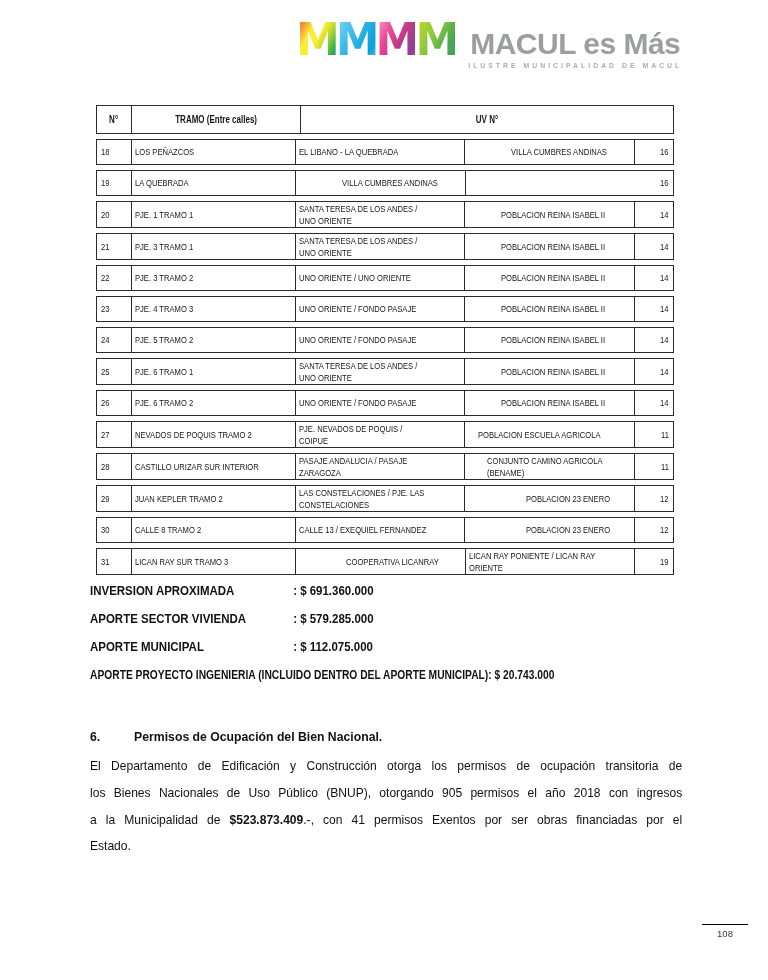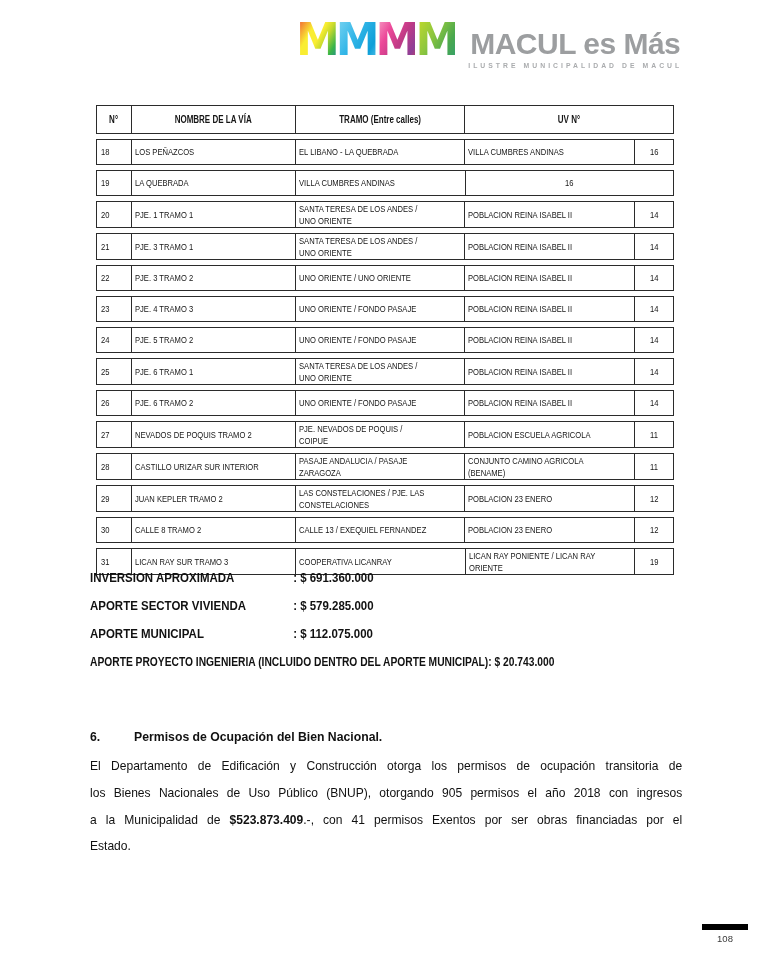--- a/index.html
+++ b/index.html
@@ -26,51 +26,51 @@
   .table{position:absolute;left:96px;top:105px;width:578px;font-size:9.5px;color:#151515;}
   .trow{display:flex;border:1px solid #2b2b2b;margin-bottom:5px;min-height:26px;
     box-sizing:border-box;align-items:stretch;background:#fff;}
   .thead{min-height:29px;font-weight:bold;}
   .tcell{box-sizing:border-box;display:flex;align-items:center;padding:1px 3px;
     border-left:1px solid #2b2b2b;overflow:visible;}
   .tcell:first-child{border-left:none;}
   .c0{flex:0 0 34px;justify-content:flex-start;}
   .c1{flex:0 0 164px;}
   .c2{flex:0 0 169px;}
-  .c3{flex:0 0 170px;}
-  .c4{flex:1 1 auto;justify-content:center;}
+  .c3{flex:0 0 170px;justify-content:flex-end;}
+  .c4{flex:1 1 auto;justify-content:flex-end;}
   .thead .tcell{justify-content:center;}
   .ct{display:inline-block;white-space:pre-line;line-height:11.5px;
     transform:scaleX(0.8);transform-origin:0 50%;}
   .ct-center{transform-origin:50% 50%;}
   .thead .ct{font-size:10px;}
 
   
-  .financials{position:absolute;left:90px;top:570px;width:660px;font-weight:bold;
+  .financials{position:absolute;left:90px;top:583px;width:660px;font-weight:bold;
     font-size:13.5px;color:#111;}
   .fin-row{display:flex;height:28px;align-items:flex-start;transform:scaleX(0.85);
     transform-origin:0 0;white-space:nowrap;}
   .fin-label{display:inline-block;width:239px;flex:0 0 239px;}
   .fin-full{height:28px;transform:scaleX(0.76);transform-origin:0 0;white-space:nowrap;}
 
   
   .heading{position:absolute;left:90px;top:729px;font-size:13.6px;font-weight:bold;
     color:#111;transform:scaleX(0.9);transform-origin:0 0;white-space:nowrap;}
   .heading-num{display:inline-block;width:49px;}
 
   
   .para{position:absolute;left:90px;top:753px;width:658px;font-size:13.4px;color:#111;
     transform:scaleX(0.9);transform-origin:0 0;}
   .pline{text-align:justify;text-align-last:justify;line-height:26.8px;height:26.8px;
     overflow:hidden;}
   .pline-last{text-align:left;text-align-last:left;}
   .pbold{font-weight:bold;}
 
   
-  .pagefoot{position:absolute;left:702px;top:924px;width:46px;border-top:6px solid #000000;
+  .pagefoot{position:absolute;left:702px;top:924px;width:46px;border-top:1px solid #000000;
     text-align:center;font-size:9.5px;color:#3a3a3a;padding-top:3px;}
 </style>
 </head>
 <body>
 
 <div class="page">
 
   <div class="logo">
     <div class="monogram">
       <span class="m1">M</span>
@@ -82,23 +82,20 @@
       <div class="brand-title">MACUL es Más</div>
       <div class="brand-sub">ILUSTRE MUNICIPALIDAD DE MACUL</div>
     </div>
   </div>
 
   <div class="table">
     <div class="trow thead">
       <div class="tcell c0">
           <span class="ct ct-center">N°</span>
         </div>
-      <div class="tcell c1">
-          <span class="ct ct-center">NOMBRE DE LA VÍA</span>
-        </div>
       <div class="tcell c2">
           <span class="ct ct-center">TRAMO (Entre calles)</span>
         </div>
       <div class="tcell c4">
           <span class="ct ct-center">UV N°</span>
         </div>
     </div>
     <div id="tbody">
         <div class="trow">
           <div class="tcell c0">

